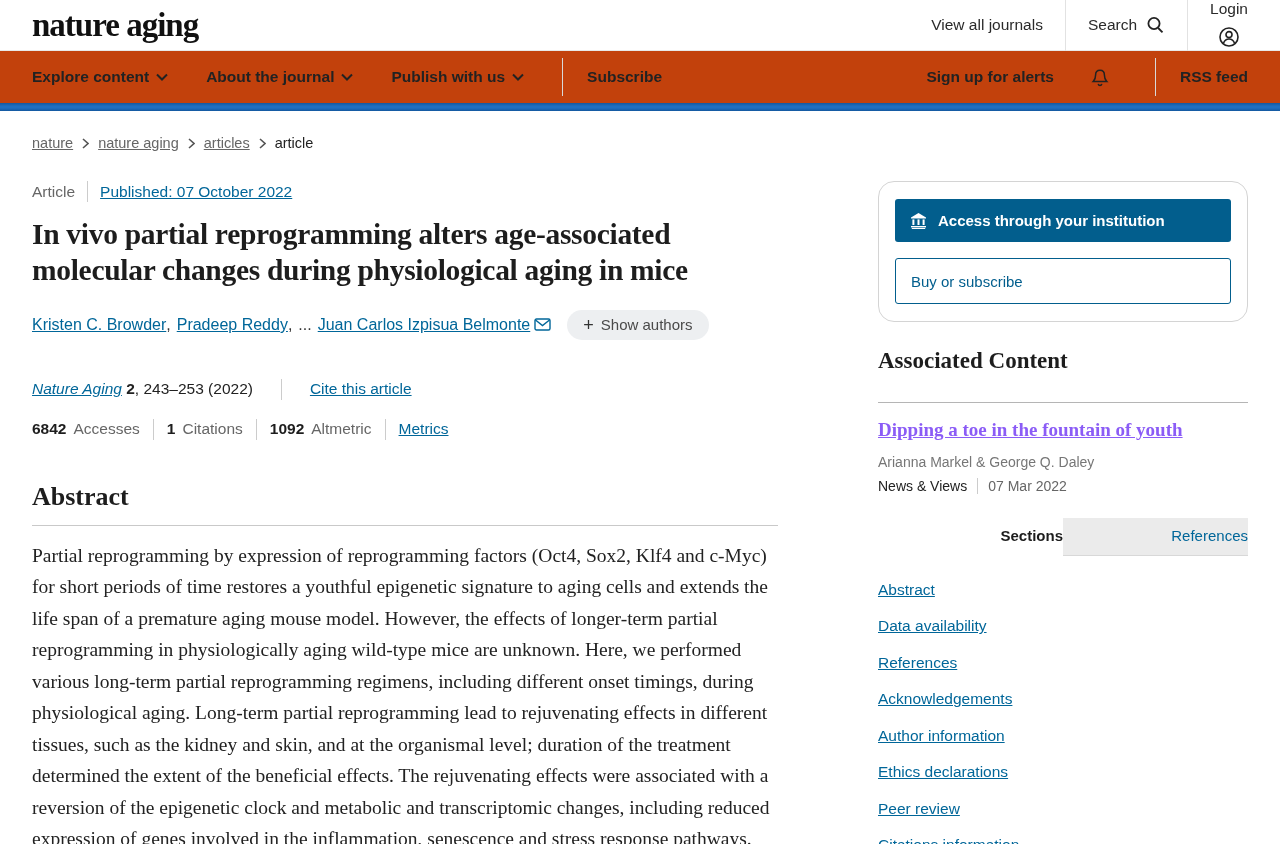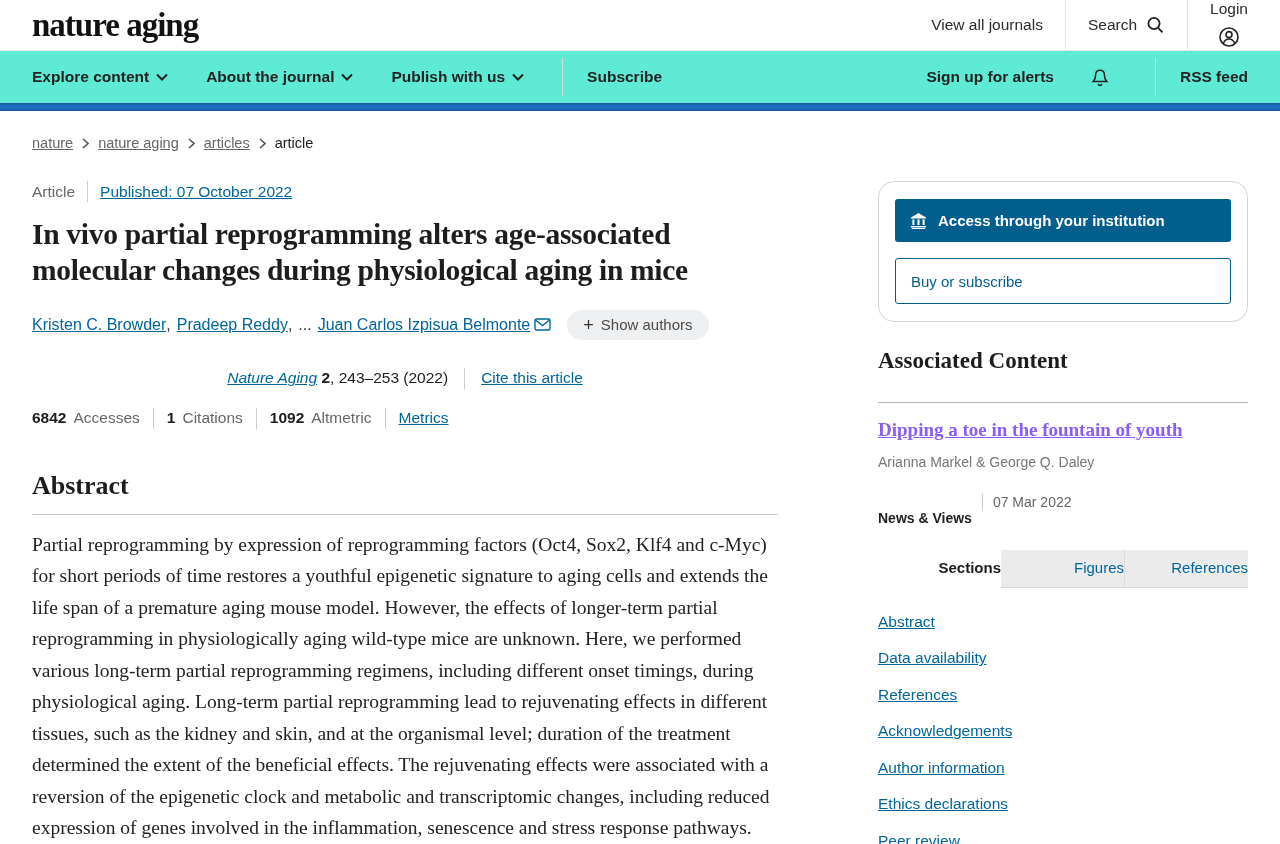--- a/index.html
+++ b/index.html
@@ -19,21 +19,21 @@
   .util-item {
     display: flex; align-items: center; gap: 8px; padding: 0 22px;
     font-size: 15.5px; color: #2a2a2a; text-decoration: none; cursor: pointer;
   }
   .util-item:last-child { padding-right: 0; flex-direction: column; }
   .util-vdiv { width: 1px; background: #e2e2e2; height: 51px; }
 
   
   .nav {
     height: 52px; display: flex; align-items: center; justify-content: space-between;
-    padding: 0 32px; background: #5eead4;
+    padding: 0 32px; background: #c2410c;
   }
   .nav-left, .nav-right { display: flex; align-items: center; height: 52px; }
   .nav-item {
     display: flex; align-items: center; gap: 7px; font-size: 15.5px; font-weight: 700;
     color: #222; margin-right: 38px; cursor: pointer; text-decoration: none;
   }
   .nav-vdiv { width: 1px; height: 38px; background: #d9d9d9; margin-right: 24px; }
   .nav-right .nav-item { margin-right: 0; margin-left: 0; padding: 0 22px; gap: 37px; }
   .nav-right .nav-item:last-child { padding-right: 0; }
   .nav-right .nav-vdiv { margin: 0; }
@@ -67,21 +67,21 @@
   .authors .sep { margin-right: 6px; }
   .authors .ellipsis { margin-right: 6px; }
   .email-icon { margin-left: 4px; display: inline-flex; vertical-align: super; cursor: pointer; }
   .show-authors {
     margin-left: 16px; display: inline-flex; align-items: center; gap: 7px;
     background: #edeff1; border: none; border-radius: 16px; padding: 6px 16px;
     font-size: 15px; color: #4a4a4a; font-family: "Liberation Sans", sans-serif; cursor: pointer;
   }
   .show-authors .plus { font-size: 18px; line-height: 1; color: #333; }
 
-  .cite-row { margin-top: 28px; display: flex; align-items: center; gap: 16px; font-size: 15.5px; color: #222; justify-content: center; }
+  .cite-row { margin-top: 39px; display: flex; align-items: center; gap: 28px; font-size: 15.5px; color: #222; }
   .journal-name { font-style: italic; }
   .vol { font-weight: 700; }
 
   .metrics-row { margin-top: 19px; display: flex; align-items: center; font-size: 15.5px; color: #666; }
   .metrics-row b { color: #1d1d1d; margin-right: 7px; font-weight: 700; }
   .metrics-vdiv { width: 1px; height: 21px; background: #ccc; margin: 0 13px; }
 
   
   .abstract-heading {
     font-family: "Liberation Serif", serif; font-weight: 700; font-size: 26px;
@@ -111,21 +111,21 @@
     font-family: "Liberation Serif", serif; font-weight: 700; font-size: 23px; color: #1d1d1d;
     margin-top: 26px; padding-bottom: 28px; border-bottom: 1px solid #b5b5b5;
   }
   .assoc-title {
     display: inline-block; font-family: "Liberation Serif", serif; font-weight: 700;
     font-size: 19px; color: #8b5cf6; text-decoration: underline; margin-top: 15px;
     line-height: 1.25; cursor: pointer;
   }
   .assoc-authors { margin-top: 12px; font-size: 14px; color: #767676; }
   .assoc-meta { margin-top: 8px; display: flex; align-items: center; font-size: 14px; }
-  .assoc-category { font-weight: 700; color: #222; margin-top: 32px; }
+  .assoc-category { font-weight: 400; color: #222; }
   .assoc-vdiv { width: 1px; height: 16px; background: #ccc; margin: 0 10px; }
   .assoc-date { color: #666; }
 
   .tabs { display: flex; margin-top: 24px; border-bottom: 1px solid #d8d8d8; }
   .tab {
     flex: 1; text-align: right; padding: 9px 0 11px 0; font-size: 15px;
     background: #ebebeb; color: #006699; cursor: pointer; border-right: 1px solid #dcdcdc;
   }
   .tab:last-child { border-right: none; }
   .tab.active {
@@ -331,21 +331,20 @@
       <a class="assoc-title">Dipping a toe in the fountain of youth</a>
       <div class="assoc-authors">Arianna Markel &amp; George Q. Daley</div>
       <div class="assoc-meta">
         <span class="assoc-category">News &amp; Views</span>
         <span class="assoc-vdiv"></span>
         <span class="assoc-date">07 Mar 2022</span>
       </div>
 
       <div class="tabs">
         <div class="tab active">Sections</div>
-        <div class="tab">Figures</div>
         <div class="tab">References</div>
       </div>
 
       <ul class="section-links">
         <li><a>Abstract</a></li>
         <li><a>Data availability</a></li>
         <li><a>References</a></li>
         <li><a>Acknowledgements</a></li>
         <li><a>Author information</a></li>
         <li><a>Ethics declarations</a></li>

